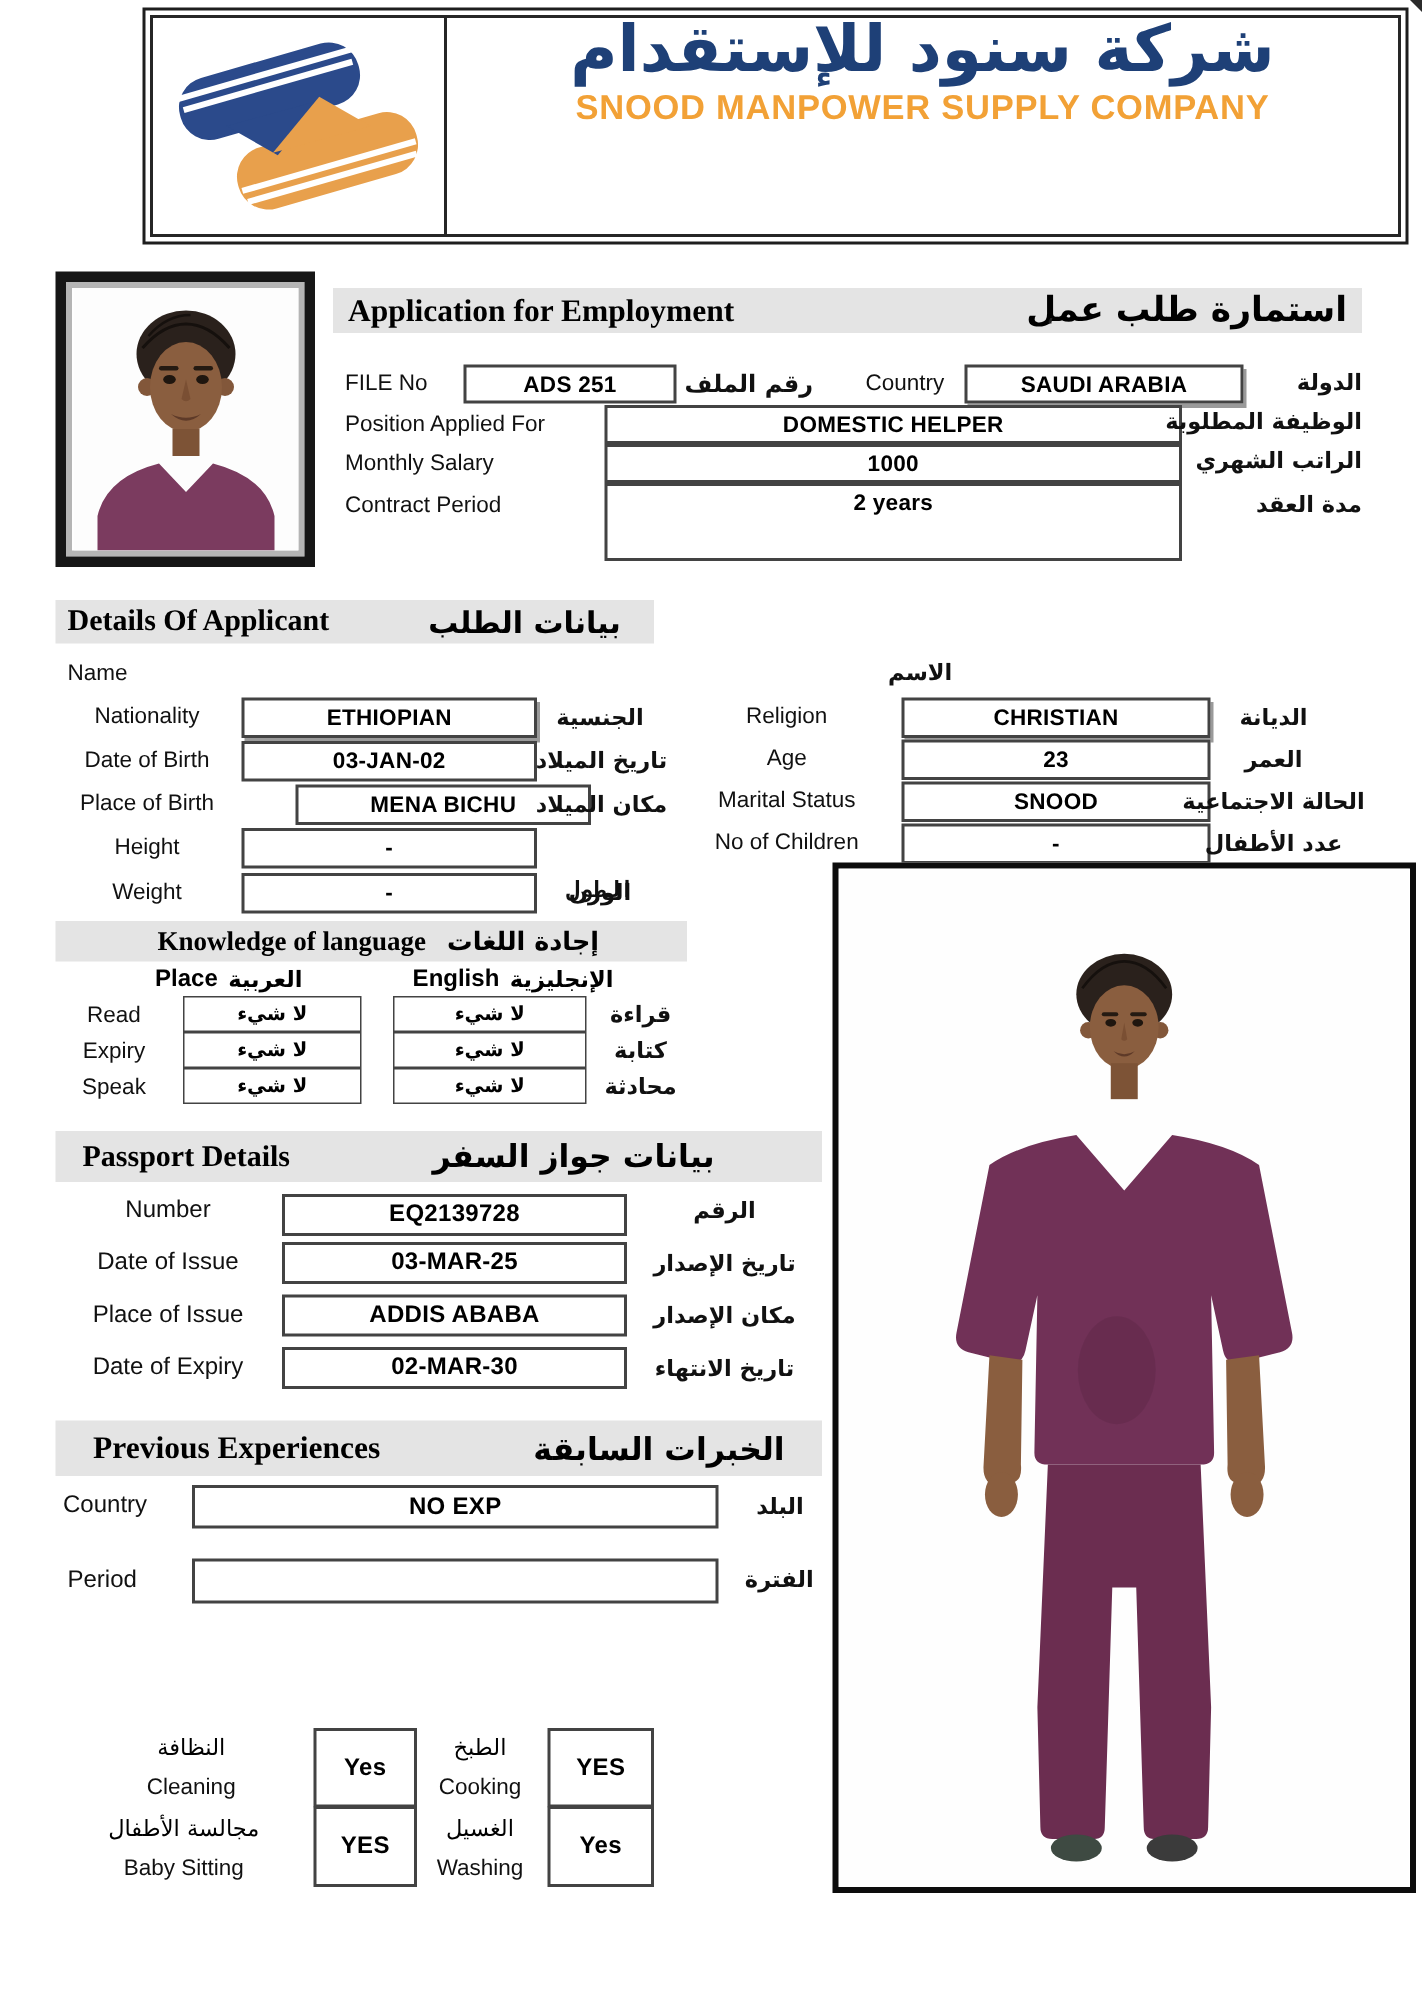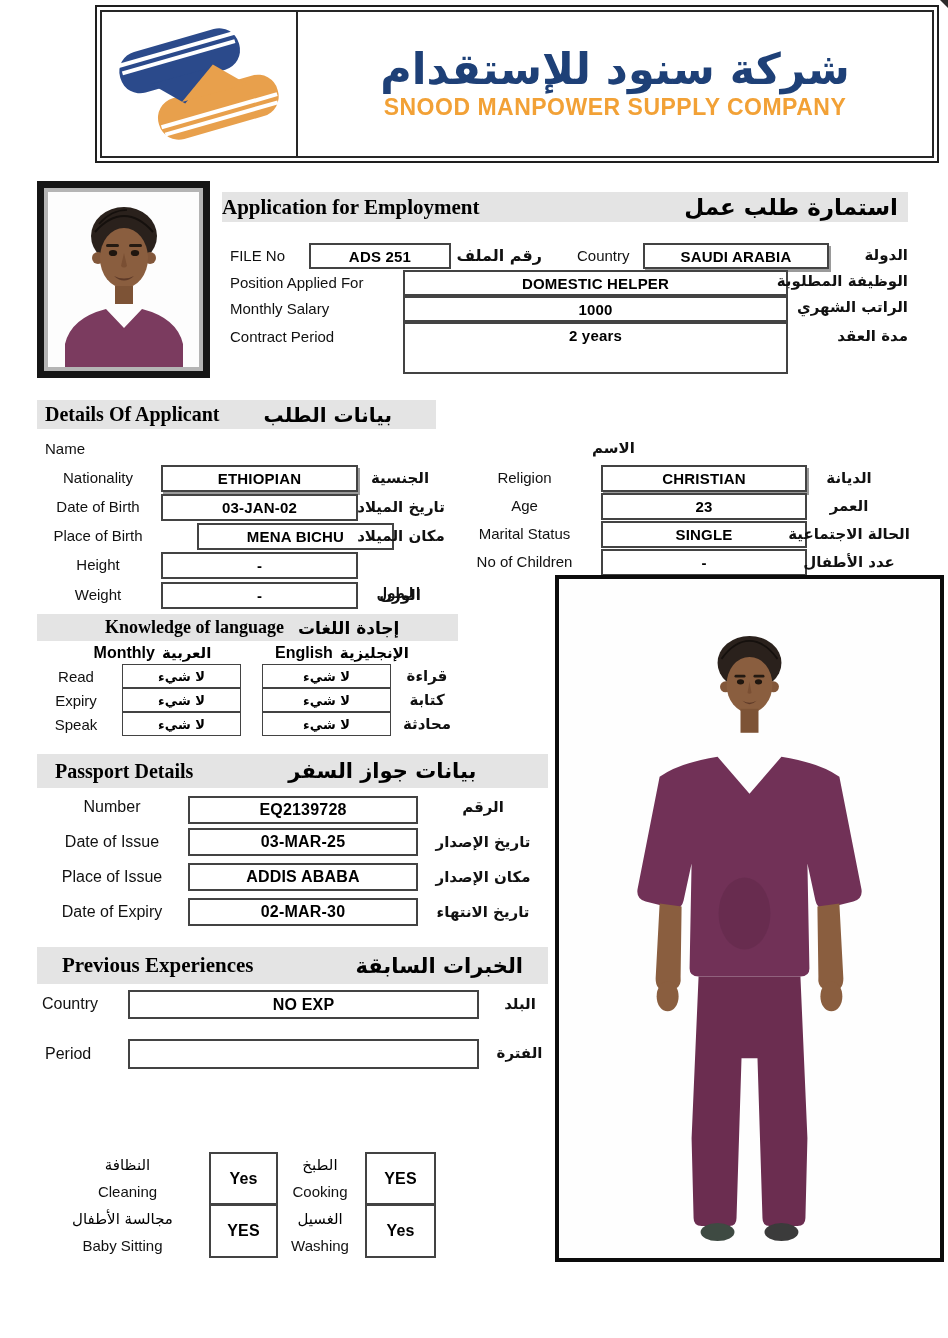--- a/index.html
+++ b/index.html
@@ -31,21 +31,21 @@
           <rect x="16" y="29" width="148" height="5" fill="#ffffff"></rect>
           <rect x="18" y="39" width="144" height="5" fill="#ffffff"></rect>
           <rect x="44" y="88" width="152" height="52" rx="25" fill="#E8A04C"></rect>
           <rect x="46" y="116" width="148" height="5" fill="#ffffff"></rect>
           <rect x="48" y="126" width="144" height="5" fill="#ffffff"></rect>
         </g>
         <path d="M46 80 L126 58 L88 104 Z" fill="#2B4A8B"></path>
         <path d="M164 80 L84 102 L122 56 Z" fill="#E8A04C"></path>
       </svg>
     </div>
-    <div style="flex:1;border:2px solid #262626;border-left:none;display:flex;flex-direction:column;align-items:center;justify-content:center;gap:3px;box-sizing:border-box;">
+    <div style="flex:1;border:2px solid #262626;border-left:none;display:flex;flex-direction:column;align-items:center;gap:3px;box-sizing:border-box;">
       <div class="arb" style="font-size:43px;color:#1E4077;line-height:1;">شركة سنود للإستقدام</div>
       <div style="font-weight:bold;font-size:23px;color:#F2A136;letter-spacing:0.5px;">SNOOD MANPOWER SUPPLY COMPANY</div>
     </div>
   </div>
 
   <div class="abs" style="right:0;top:0;width:0;height:0;border-top:8px solid #2b2b2b;border-left:8px solid transparent;"></div>
 
   <div class="abs" style="left:37px;top:181px;width:173px;height:197px;border:7px solid #161616;box-shadow:inset 0 0 0 4px #b5b5b5;background:#fff;box-sizing:border-box;display:flex;align-items:center;justify-content:center;">
     <svg width="150" height="175" viewBox="0 0 150 175">
       <rect width="150" height="175" fill="#fdfdfd"></rect>
@@ -60,21 +60,21 @@
       <ellipse cx="64" cy="61" rx="4.2" ry="3" fill="#1f160f"></ellipse>
       <ellipse cx="86" cy="61" rx="4.2" ry="3" fill="#1f160f"></ellipse>
       <path d="M75 61 L72 74 Q75 77 78 74 Z" fill="#7A4F33"></path>
       <path d="M65 84 Q75 89 85 84 Q75 93 65 84 Z" fill="#5E3A28"></path>
       <rect x="66" y="94" width="18" height="18" fill="#7D5336"></rect>
       <path d="M16 175 L16 152 Q22 126 57 117 L75 136 L93 117 Q128 126 134 152 L134 175 Z" fill="#7B3B5F"></path>
     </svg>
   </div>
 
   <div class="band" style="left:222px;top:192px;width:686px;height:30px;">
-    <div class="serif" style="font-size:21px;">Application for Employment</div>
+    <div class="serif" style="font-size:21px;padding-left:10px;">Application for Employment</div>
     <div class="arb" style="font-size:23px;margin-left:auto;padding-right:10px;">استمارة طلب عمل</div>
   </div>
   <div class="abs" style="left:698px;top:203px;font-size:13px;font-weight:bold;color:#222;">،</div>
 
   <div class="abs lab" style="left:230px;top:247px;">FILE No</div>
   <div class="box" style="left:309px;top:243px;width:142px;height:26px;">
     <span class="val">ADS 251</span>
   </div>
   <div class="abs arb lab" style="left:456px;top:246px;width:86px;font-size:16px;">رقم الملف</div>
   <div class="abs lab" style="left:577px;top:247px;">Country</div>
@@ -96,21 +96,21 @@
   <div class="abs arb lab rt" style="right:40px;top:298px;width:120px;">الراتب الشهري</div>
 
   <div class="abs lab" style="left:230px;top:328px;">Contract Period</div>
   <div class="box" style="left:403px;top:322px;width:385px;height:52px;align-items:flex-start;padding-top:3px;">
     <span class="val">2 years</span>
   </div>
   <div class="abs arb lab rt" style="right:40px;top:327px;width:90px;">مدة العقد</div>
 
   <div class="band" style="left:37px;top:400px;width:399px;height:29px;">
     <div class="serif" style="font-size:20px;padding-left:8px;">Details Of Applicant</div>
-    <div class="arb" style="font-size:20px;margin-left:44px;">بيانات الطلب</div>
+    <div class="arb" style="font-size:20px;margin-left:66px;">بيانات الطلب</div>
   </div>
 
   <div class="abs lab" style="left:45px;top:440px;">Name</div>
   <div class="abs arb lab" style="left:592px;top:439px;">الاسم</div>
 
   <div class="abs lab ctr" style="left:38px;top:469px;width:120px;">Nationality</div>
   <div class="box shadow" style="left:161px;top:465px;width:197px;height:27px;">
       <span class="val">ETHIOPIAN</span>
     </div>
   <div class="abs arb lab ctr" style="left:360px;top:469px;width:80px;">الجنسية</div>
@@ -146,37 +146,37 @@
   <div class="abs arb lab ctr" style="left:790px;top:469px;width:118px;">الديانة</div>
 
   <div class="abs lab ctr" style="left:452px;top:497px;width:145px;">Age</div>
   <div class="box" style="left:601px;top:493px;width:206px;height:27px;">
       <span class="val">23</span>
     </div>
   <div class="abs arb lab ctr" style="left:790px;top:497px;width:118px;">العمر</div>
 
   <div class="abs lab ctr" style="left:452px;top:525px;width:145px;">Marital Status</div>
   <div class="box" style="left:601px;top:521px;width:206px;height:27px;">
-      <span class="val">SINGLE</span>
+      <span class="val">SNOOD</span>
     </div>
   <div class="abs arb lab ctr" style="left:786px;top:525px;width:126px;">الحالة الاجتماعية</div>
 
   <div class="abs lab ctr" style="left:452px;top:553px;width:145px;">No of Children</div>
   <div class="box" style="left:601px;top:549px;width:206px;height:27px;">
       <span class="val">-</span>
     </div>
   <div class="abs arb lab ctr" style="left:790px;top:553px;width:118px;">عدد الأطفال</div>
 
   <div class="band" style="left:37px;top:614px;width:421px;height:27px;">
     <div class="serif" style="font-size:18px;margin-left:68px;">Knowledge of language</div>
     <div class="arb" style="font-size:17px;margin-left:14px;">إجادة اللغات</div>
   </div>
 
   <div class="abs ctr" style="left:70px;top:644px;width:165px;gap:7px;font-size:16px;">
-    <span style="font-weight:bold;">Monthly</span>
+    <span style="font-weight:bold;">Place</span>
     <span class="arb" style="font-size:15px;">العربية</span>
   </div>
   <div class="abs ctr" style="left:252px;top:644px;width:180px;gap:7px;font-size:16px;">
     <span style="font-weight:bold;">English</span>
     <span class="arb" style="font-size:15px;">الإنجليزية</span>
   </div>
 
   <div class="abs lab ctr" style="left:40px;top:668px;width:72px;">Read</div>
   <div class="box" style="left:122px;top:664px;width:119px;height:24px;border-width:1.5px;">
       <span class="arb" style="font-size:13px;">لا شيء</span>

